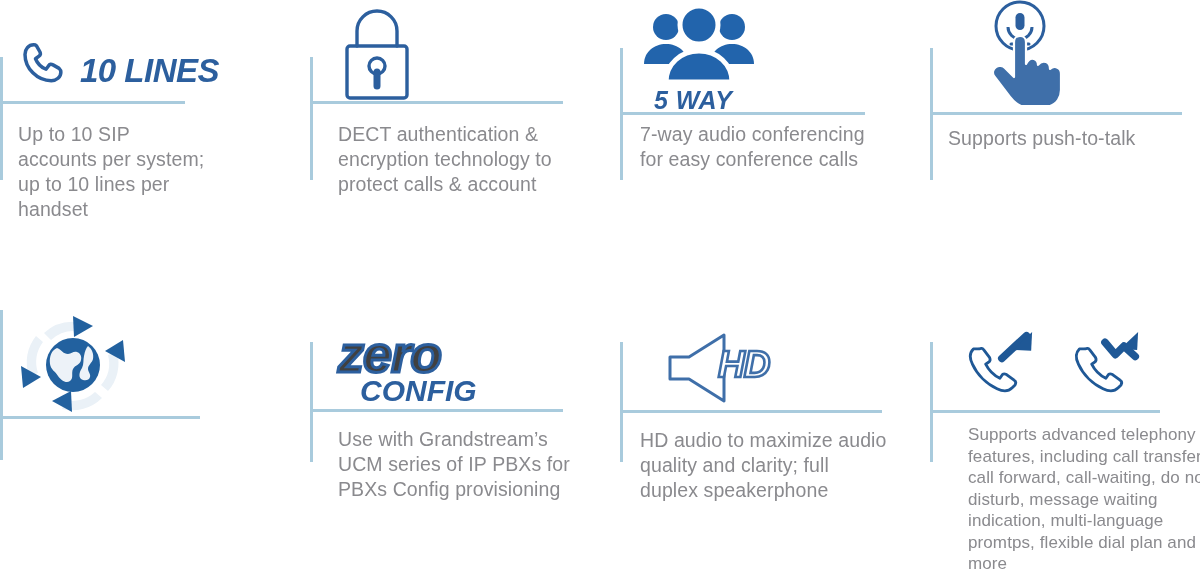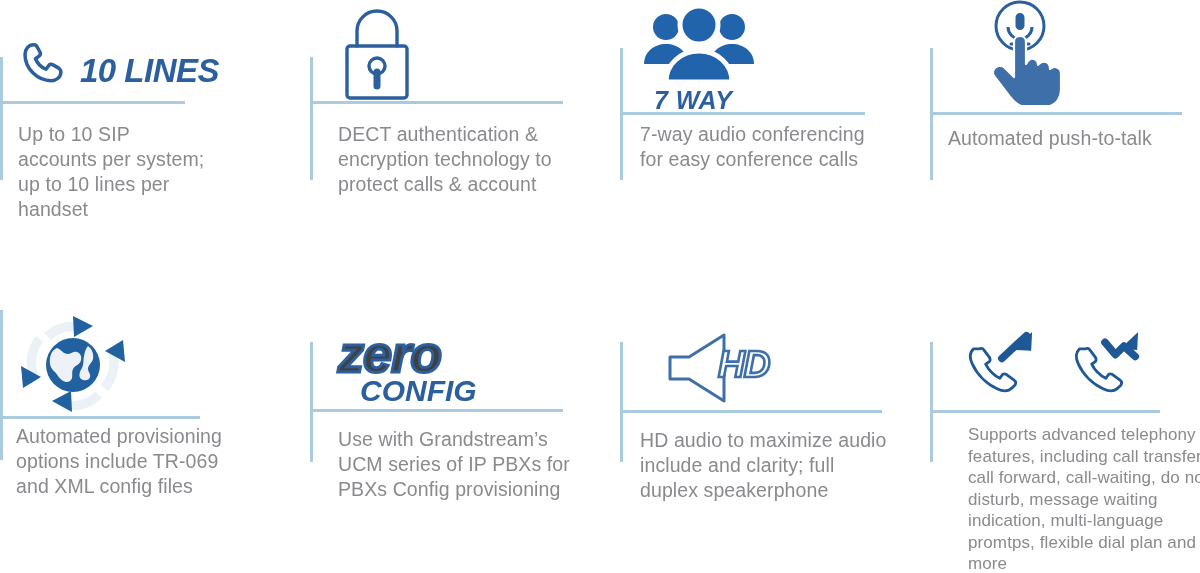--- a/index.html
+++ b/index.html
@@ -155,40 +155,40 @@
         <span>
           <svg width="118" height="82" viewBox="0 0 118 82" fill="#2264ac">
             <circle cx="26" cy="25" r="13"></circle>
             <path d="M4 62c0-12 10-20 22-20s22 8 22 20z"></path>
             <circle cx="92" cy="25" r="13"></circle>
             <path d="M70 62c0-12 10-20 22-20s22 8 22 20z"></path>
             <circle cx="59" cy="23" r="19" fill="#2264ac" stroke="#ffffff" stroke-width="5"></circle>
             <path d="M26 80c0-18 15-31 33-31s33 13 33 31z" fill="#2264ac" stroke="#ffffff" stroke-width="5"></path>
           </svg>
         </span>
-        <span class="wordmark" style="font-size:25px; margin-top:-2px; margin-left:14px; letter-spacing:0.5px;">7 WAY</span>
+        <span class="wordmark" style="font-size:25px; margin-top:-2px; margin-left:14px; letter-spacing:0.5px;">5 WAY</span>
       </div>
       <div class="desc">7-way audio conferencing for easy conference calls</div>
     </div>
 
     <div class="card c4">
       <div class="rule-v"></div>
       <div class="rule-h"></div>
       <div class="icon-zone">
         <span>
           <svg width="96" height="106" viewBox="0 0 96 106" fill="none">
             <circle cx="42" cy="26" r="24" stroke="#2c5f9e" stroke-width="3"></circle>
             <rect x="37.5" y="13" width="9" height="17" rx="4.5" fill="#2c5f9e"></rect>
             <path d="M30 27a12 12 0 0 0 24 0" stroke="#2c5f9e" stroke-width="3"></path>
             <path d="M42 39v5M33 44h18" stroke="#2c5f9e" stroke-width="3" stroke-linecap="round"></path>
             <path d="M36 42c0-4 3-6 6-6s6 2 6 6v22c2-4 5-6 8-5 3 1 4 3 4 6 2-3 5-4 8-3s4 4 4 7c2-2 5-3 8-1 2 1 3 4 3 6v16c0 7-4 14-11 16H43c-5-2-8-5-11-9L16 76c-2-3-1-7 2-9 3-2 7-1 9 1l9 9z" fill="#3f6fa9" stroke="#ffffff" stroke-width="2.2" stroke-linejoin="round"></path>
           </svg>
         </span>
       </div>
-      <div class="desc">Automated push-to-talk</div>
+      <div class="desc">Supports push-to-talk</div>
     </div>
 
     <div class="card c5 row2">
       <div class="rule-v" style="top:10px; height:150px;"></div>
       <div class="rule-h" style="top:116px; width:200px;"></div>
       <div class="icon-zone" style="top:12px; left:18px;">
         <span>
           <svg width="110" height="104" viewBox="0 0 110 104" fill="#22619f">
             <circle cx="55" cy="53" r="27" fill="#22619f"></circle>
             <path d="M39 36c5 2 6 6 11 6 4 0 5-3 9-2 3 1 5 4 4 8-1 5-6 5-8 9-2 4 1 9-3 12-4 3-9-1-12-5-3-5-7-6-8-12-1-8 2-14 7-16z" fill="#ffffff" opacity="0.92"></path>
@@ -197,21 +197,20 @@
             <path d="M55 4l20 10-19 11z" fill="#22619f"></path>
             <path d="M99 40a42 42 0 0 1-9 39l-7-6a33 33 0 0 0 7-30z" fill="#eaf1f7"></path>
             <path d="M105 28l2 22-20-11z" fill="#22619f"></path>
             <path d="M84 86a42 42 0 0 1-40 11l3-9a33 33 0 0 0 30-8z" fill="#eaf1f7"></path>
             <path d="M54 100l-20-11 19-10z" fill="#22619f"></path>
             <path d="M11 64a42 42 0 0 1 7-40l7 6a33 33 0 0 0-5 31z" fill="#eaf1f7"></path>
             <path d="M5 76L3 54l20 11z" fill="#22619f"></path>
           </svg>
         </span>
       </div>
-      <div class="desc" style="top:124px; left:16px; width:215px;">Automated provisioning options include TR-069 and XML config files</div>
     </div>
 
     <div class="card c6 row2">
       <div class="rule-v"></div>
       <div class="rule-h"></div>
       <div class="icon-zone" style="flex-direction:column; align-items:flex-start;">
         <span style="display:block;">
           <span class="wordmark" style="display:block; font-size:52px; line-height:0.86; letter-spacing:-1px; color:#404040; -webkit-text-stroke:3px #2c5f9e; text-transform:lowercase;">zero</span>
           <span class="wordmark" style="display:block; font-size:30px; line-height:0.95; letter-spacing:0px; margin-left:22px;">CONFIG</span>
         </span>
@@ -223,21 +222,21 @@
       <div class="rule-v"></div>
       <div class="rule-h"></div>
       <div class="icon-zone">
         <span style="position:relative; display:inline-block;">
           <svg width="122" height="76" viewBox="0 0 122 76" fill="none">
             <path d="M62 5L27 27H8v22h19l35 22z" stroke="#3f6fa9" stroke-width="3" stroke-linejoin="round"></path>
           </svg>
           <span class="wordmark" style="position:absolute; left:56px; top:16px; font-size:37px; line-height:1; color:#ffffff; -webkit-text-stroke:2.6px #3f6fa9; letter-spacing:-1px;">HD</span>
         </span>
       </div>
-      <div class="desc">HD audio to maximize audio include and clarity; full duplex speakerphone</div>
+      <div class="desc">HD audio to maximize audio quality and clarity; full duplex speakerphone</div>
     </div>
 
     <div class="card c8 row2">
       <div class="rule-v"></div>
       <div class="rule-h"></div>
       <div class="icon-zone">
         <span>
           <svg width="76" height="72" viewBox="0 0 80 76" fill="none">
             <path d="M14 20c-4 4-4 10-1 16 5 11 15 21 26 26 6 3 12 3 16-1l3-3c1-2 1-4-1-5l-8-6c-2-1-4-1-5 1l-2 3c-6-3-12-9-15-15l3-2c2-1 2-3 1-5l-6-8c-1-2-3-2-5-1z" stroke="#1f5896" stroke-width="3" stroke-linejoin="round"></path>
             <path d="M44 30L70 6" stroke="#1f5896" stroke-width="8" stroke-linecap="round"></path>

